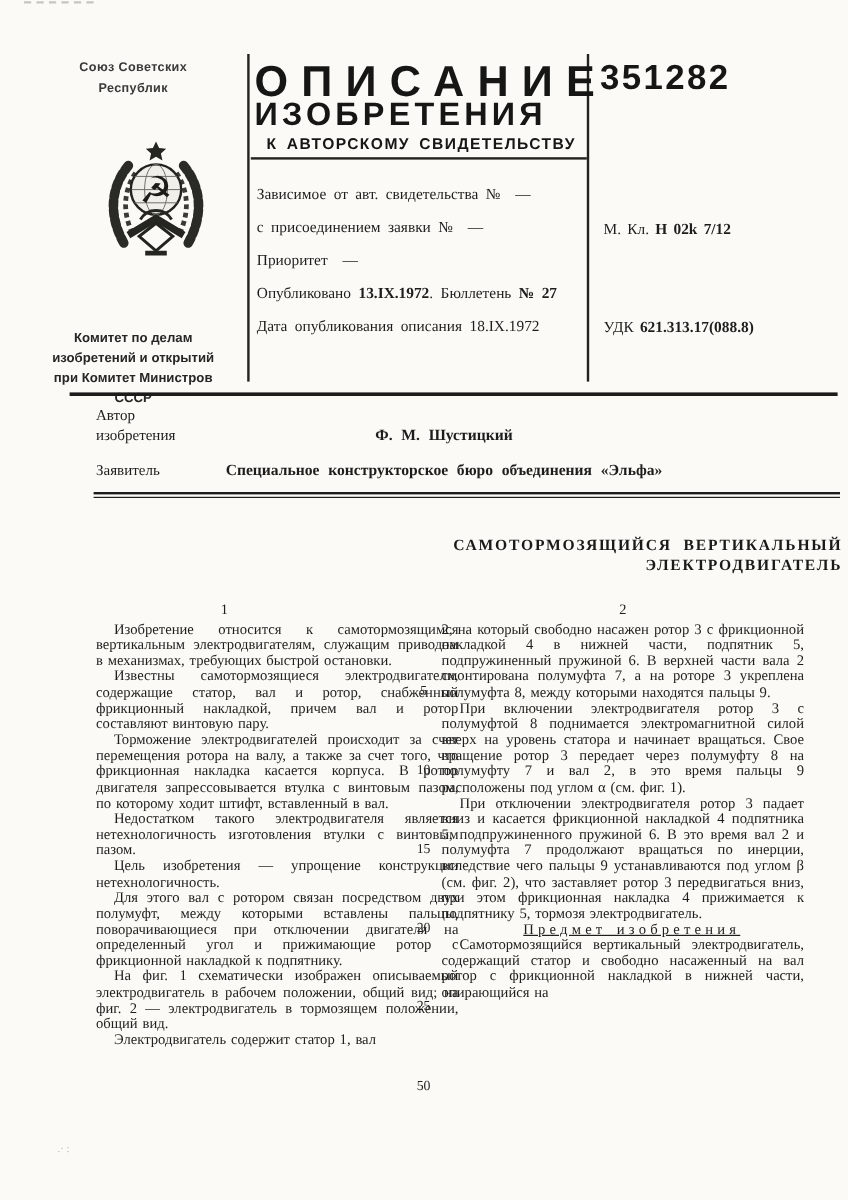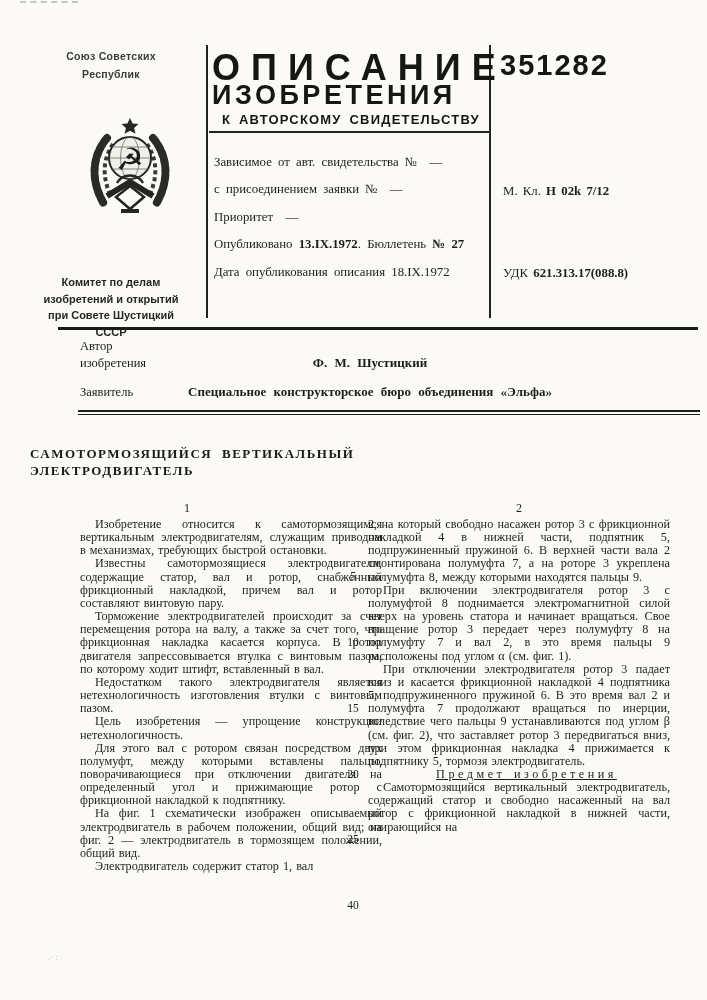--- a/index.html
+++ b/index.html
@@ -79,21 +79,21 @@
   
   .credit-label{position:absolute;left:80px;font-size:12.5px;line-height:17px;word-spacing:2px;}
   .credit-label.author{top:338px;}
   .credit-label.applicant{top:384px;}
   .credit-value{position:absolute;left:170px;width:400px;text-align:center;
     font-weight:bold;font-size:13px;word-spacing:4px;}
   .credit-value.author{top:355px;}
   .credit-value.applicant{top:384px;}
   
   .invention-title{
-    position:absolute;left:30px;top:445px;width:672px;text-align:left;
+    position:absolute;left:30px;top:445px;width:672px;text-align:right;
     font-weight:bold;font-size:13px;line-height:17px;
     letter-spacing:1.5px;word-spacing:5px;color:#1a1a18;
   }
   
   .col-num{position:absolute;top:501px;width:302px;text-align:center;font-size:12px;}
   .col-num.n1{left:36px;}
   .col-num.n2{left:368px;}
   .col{
     position:absolute;top:518px;width:302px;
     font-size:12.2px;line-height:13.15px;
@@ -138,21 +138,21 @@
     <text x="42" y="53.5" font-size="31" text-anchor="middle" fill="#1b1b18" font-family="DejaVu Sans, sans-serif">☭</text>
     <path d="M29 67 a15 15 0 0 1 26 0" fill="none" stroke="#252522" stroke-width="2.5"></path>
     <path d="M19 80 L42 66 L65 80" fill="none" stroke="#252522" stroke-width="6"></path>
     <path d="M42 70 L56 81 L42 93 L28 81 Z" fill="#fbfaf6" stroke="#23231f" stroke-width="2.5"></path>
     <path d="M33 95 h18" stroke="#252522" stroke-width="4"></path>
   </svg>
 
   <div class="committee">
     <div>Комитет по делам</div>
     <div>изобретений и открытий</div>
-    <div>при Совете Шустицкий</div>
+    <div>при Комитет Министров</div>
     <div>СССР</div>
   </div>
 
   <div class="vrule v1"></div>
   <div class="vrule v2"></div>
 
   <div class="doc-title-1">ОПИСАНИЕ</div>
   <div class="doc-title-2">ИЗОБРЕТЕНИЯ</div>
   <div class="doc-subtitle">К АВТОРСКОМУ СВИДЕТЕЛЬСТВУ</div>
   <div class="subtitle-underline"></div>
@@ -207,17 +207,17 @@
     <p>При отключении электродвигателя ротор 3 падает вниз и касается фрикционной накладкой 4 подпятника 5, подпружиненного пружиной 6. В это время вал 2 и полумуфта 7 продолжают вращаться по инерции, вследствие чего пальцы 9 устанавливаются под углом β (см. фиг. 2), что заставляет ротор 3 передвигаться вниз, при этом фрикционная накладка 4 прижимается к подпятнику 5, тормозя электродвигатель.</p>
     <p class="predmet-heading">Предмет изобретения</p>
     <p>Самотормозящийся вертикальный электродвигатель, содержащий статор и свободно насаженный на вал ротор с фрикционной накладкой в нижней части, опирающийся на</p>
   </div>
 
   <span class="gutter-num" style="top:570px">5</span>
   <span class="gutter-num" style="top:636px">10</span>
   <span class="gutter-num" style="top:702px">15</span>
   <span class="gutter-num" style="top:768px">20</span>
   <span class="gutter-num" style="top:833px">25</span>
-  <span class="gutter-num" style="top:899px">40</span>
+  <span class="gutter-num" style="top:899px">50</span>
 
   <div class="artifact-bottom">.·&nbsp;:</div>
 
 </div>
 
 </body></html>

